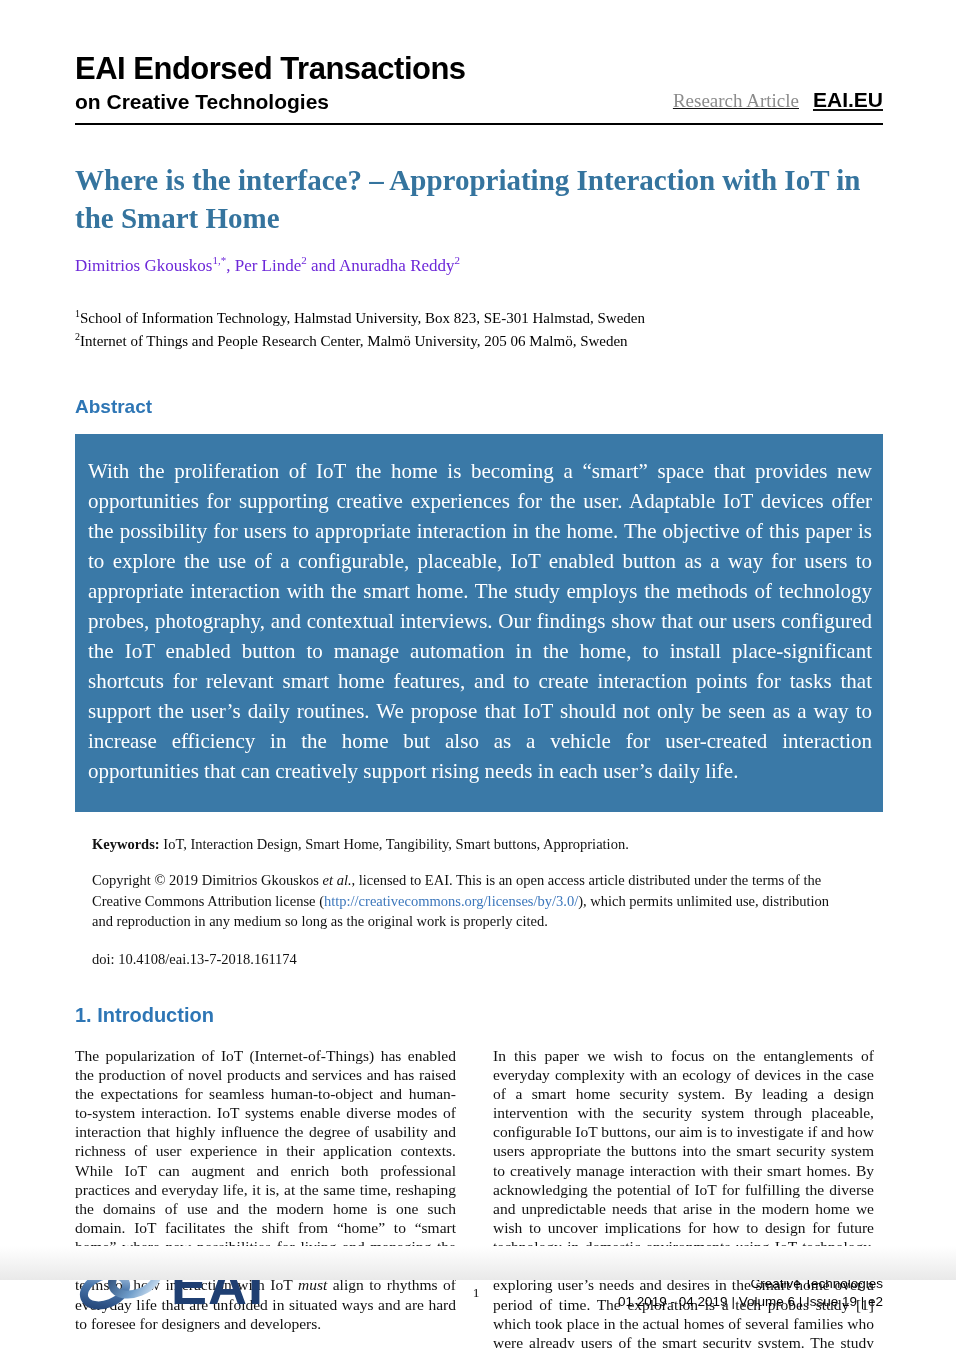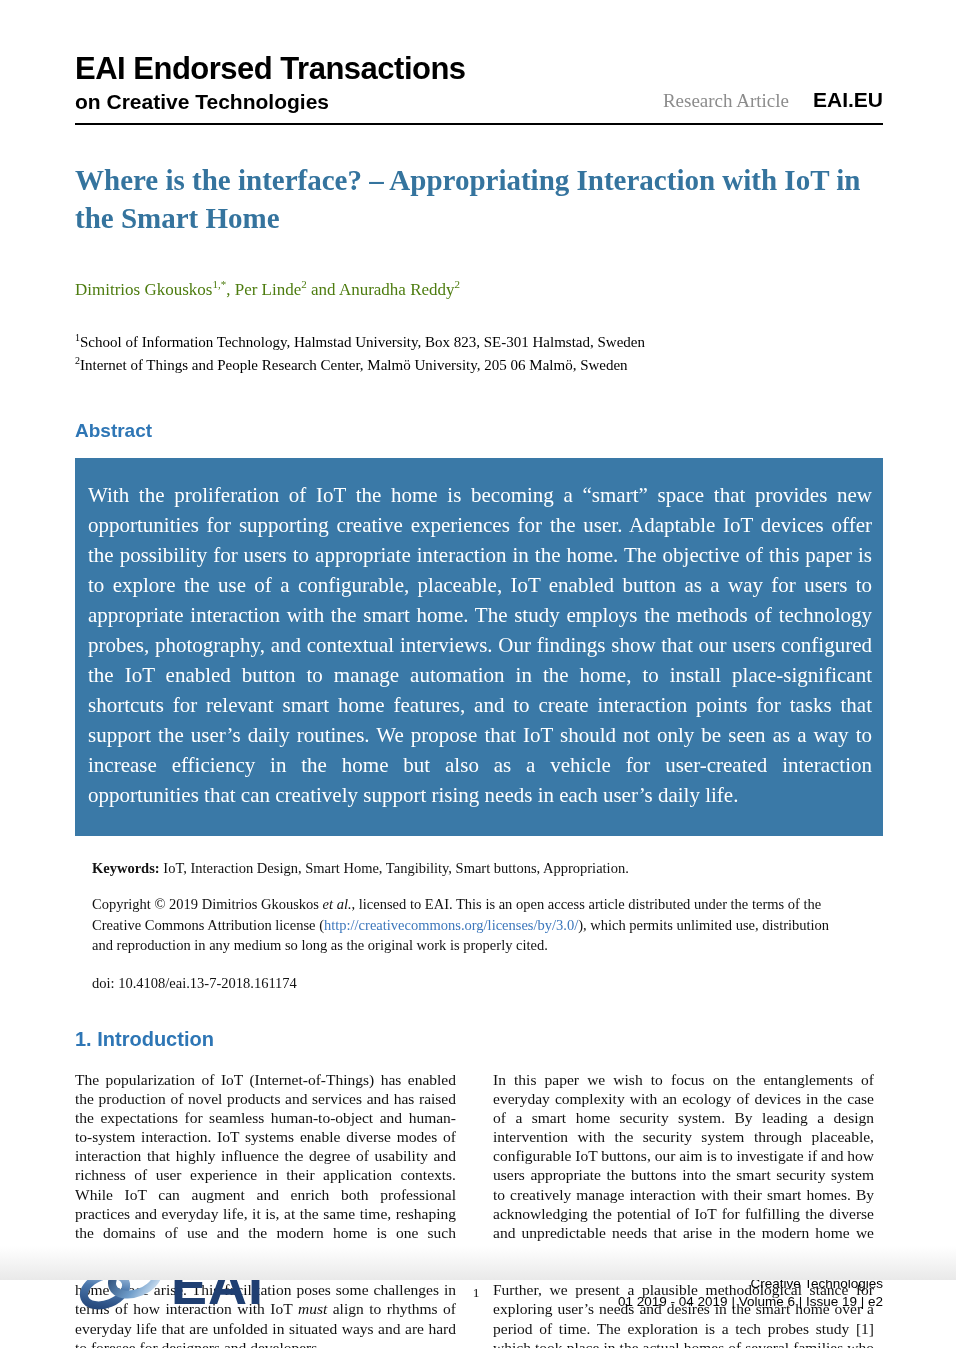--- a/index.html
+++ b/index.html
@@ -18,33 +18,33 @@
   .journal-header { display: flex; justify-content: space-between; align-items: flex-end; }
   .journal-title {
     font-family: "Liberation Sans", sans-serif;
     font-weight: 700; font-size: 31px; letter-spacing: -0.5px; color: #000;
     line-height: 1.1;
   }
   .journal-subtitle {
     font-family: "Liberation Sans", sans-serif;
     font-weight: 700; font-size: 21px; color: #000; margin-top: 4px;
   }
-  .header-right { display: flex; align-items: baseline; gap: 24px; padding-bottom: 2px; }
+  .header-right { display: flex; align-items: baseline; gap: 14px; padding-bottom: 2px; text-decoration: underline; }
   .article-type { font-family: "Liberation Serif", serif; font-size: 19px; color: #8c8c8c; }
   .brand { font-family: "Liberation Sans", sans-serif; font-weight: 700; font-size: 21px; color: #000; }
   .header-rule { border: none; border-top: 2.5px solid #000; margin-top: 9px; }
 
   
   .article-title {
     margin-top: 36px;
     font-family: "Liberation Serif", serif;
     font-weight: 700; font-size: 29px; line-height: 1.32;
     color: #35749E; max-width: 820px;
   }
-  .authors { margin-top: 40px; font-size: 17px; color: #4d7c0f; }
+  .authors { margin-top: 16px; font-size: 17px; color: #6d28d9; }
   .authors sup { font-size: 11px; }
   .affiliations { margin-top: 32px; font-size: 15px; line-height: 1.42; color: #000; }
   .affiliations sup { font-size: 10px; }
 
   
   .abstract-heading {
     margin-top: 44px;
     font-family: "Liberation Sans", sans-serif;
     font-weight: 700; font-size: 19px; color: #2E76B5;
   }

